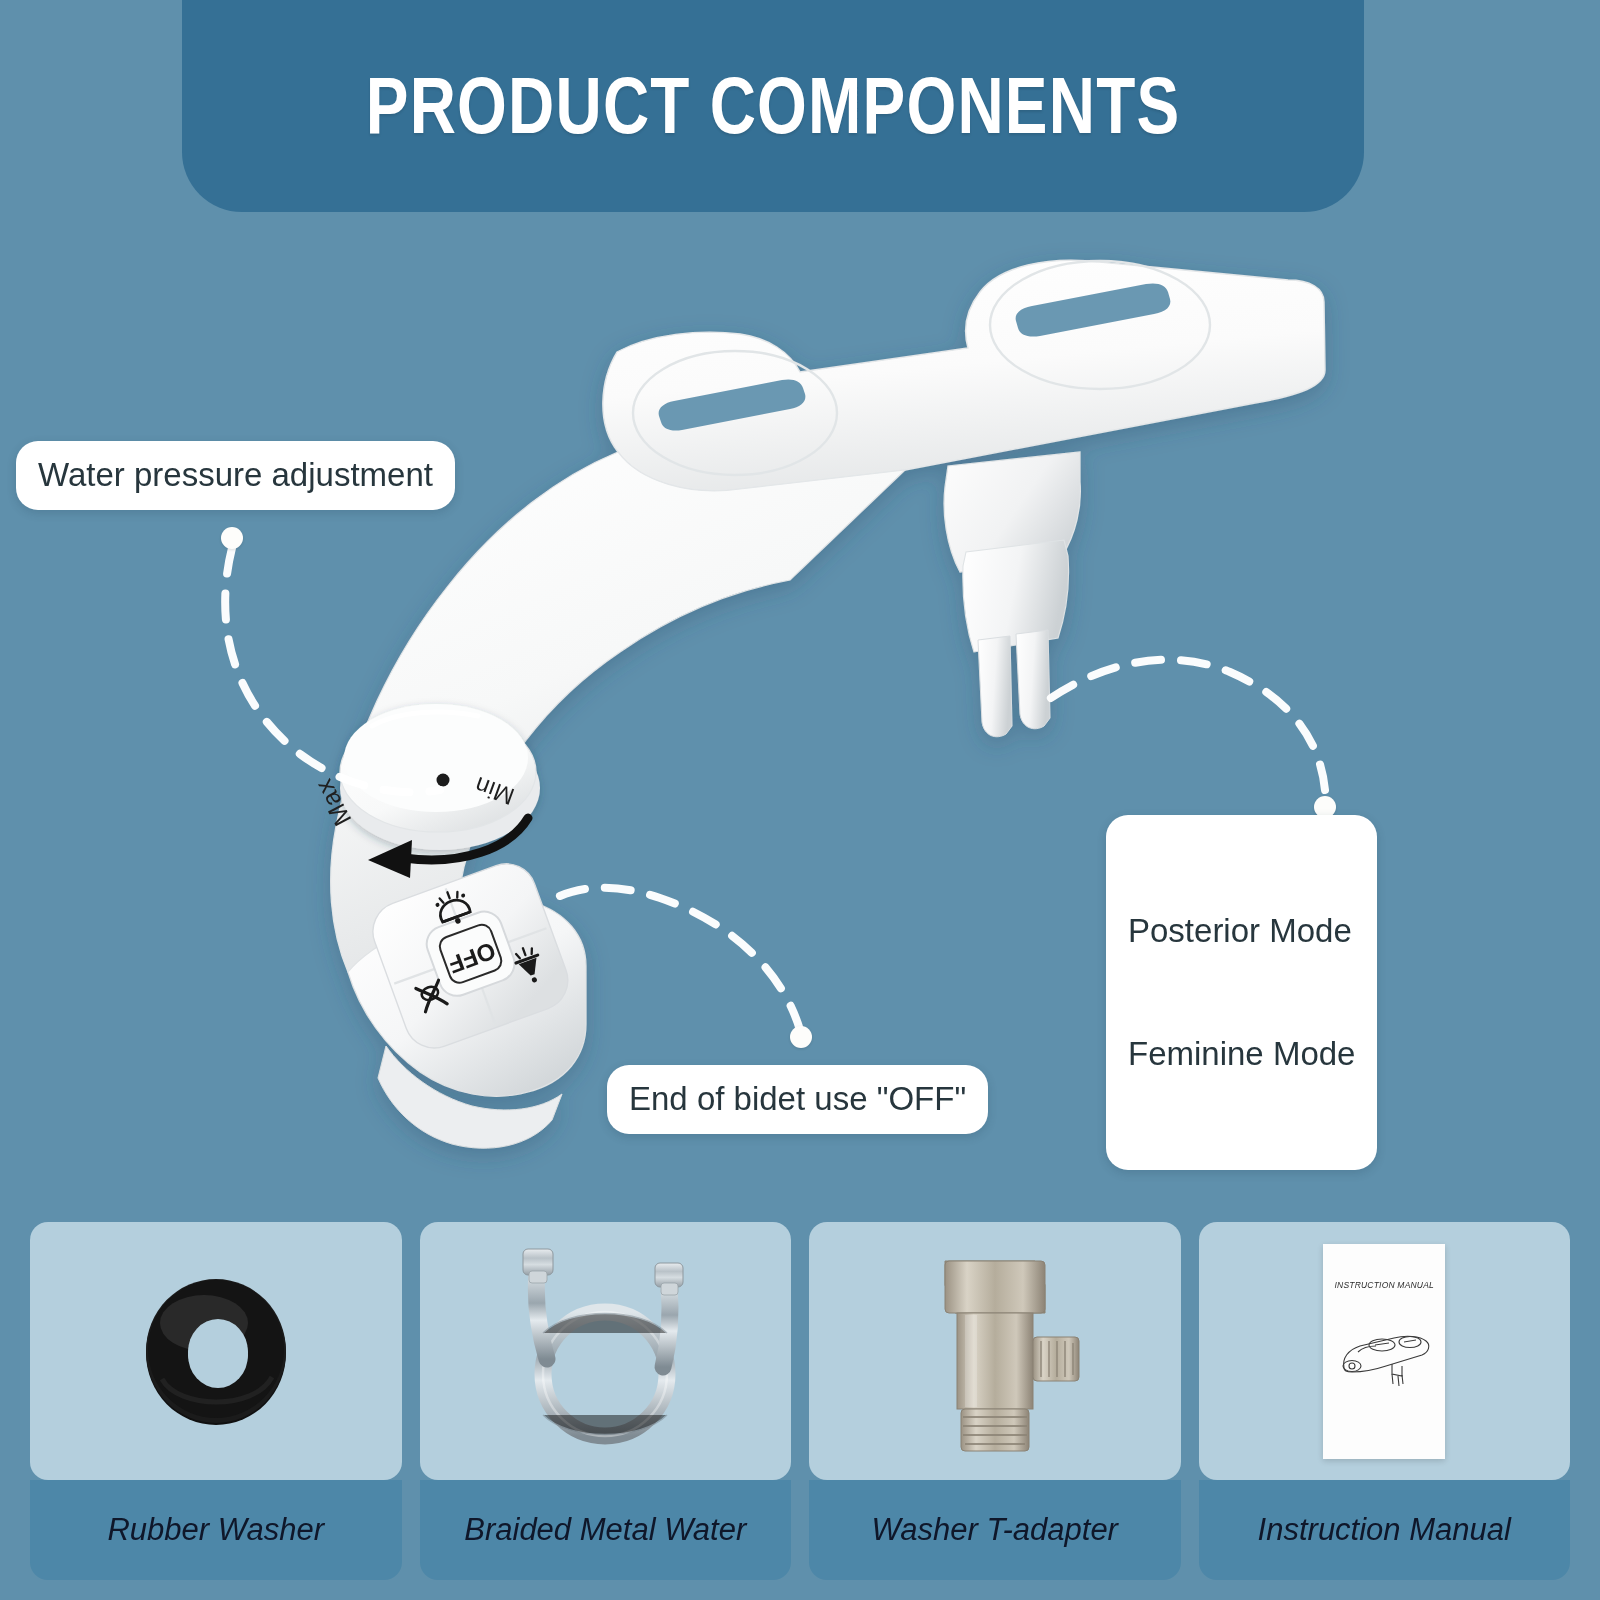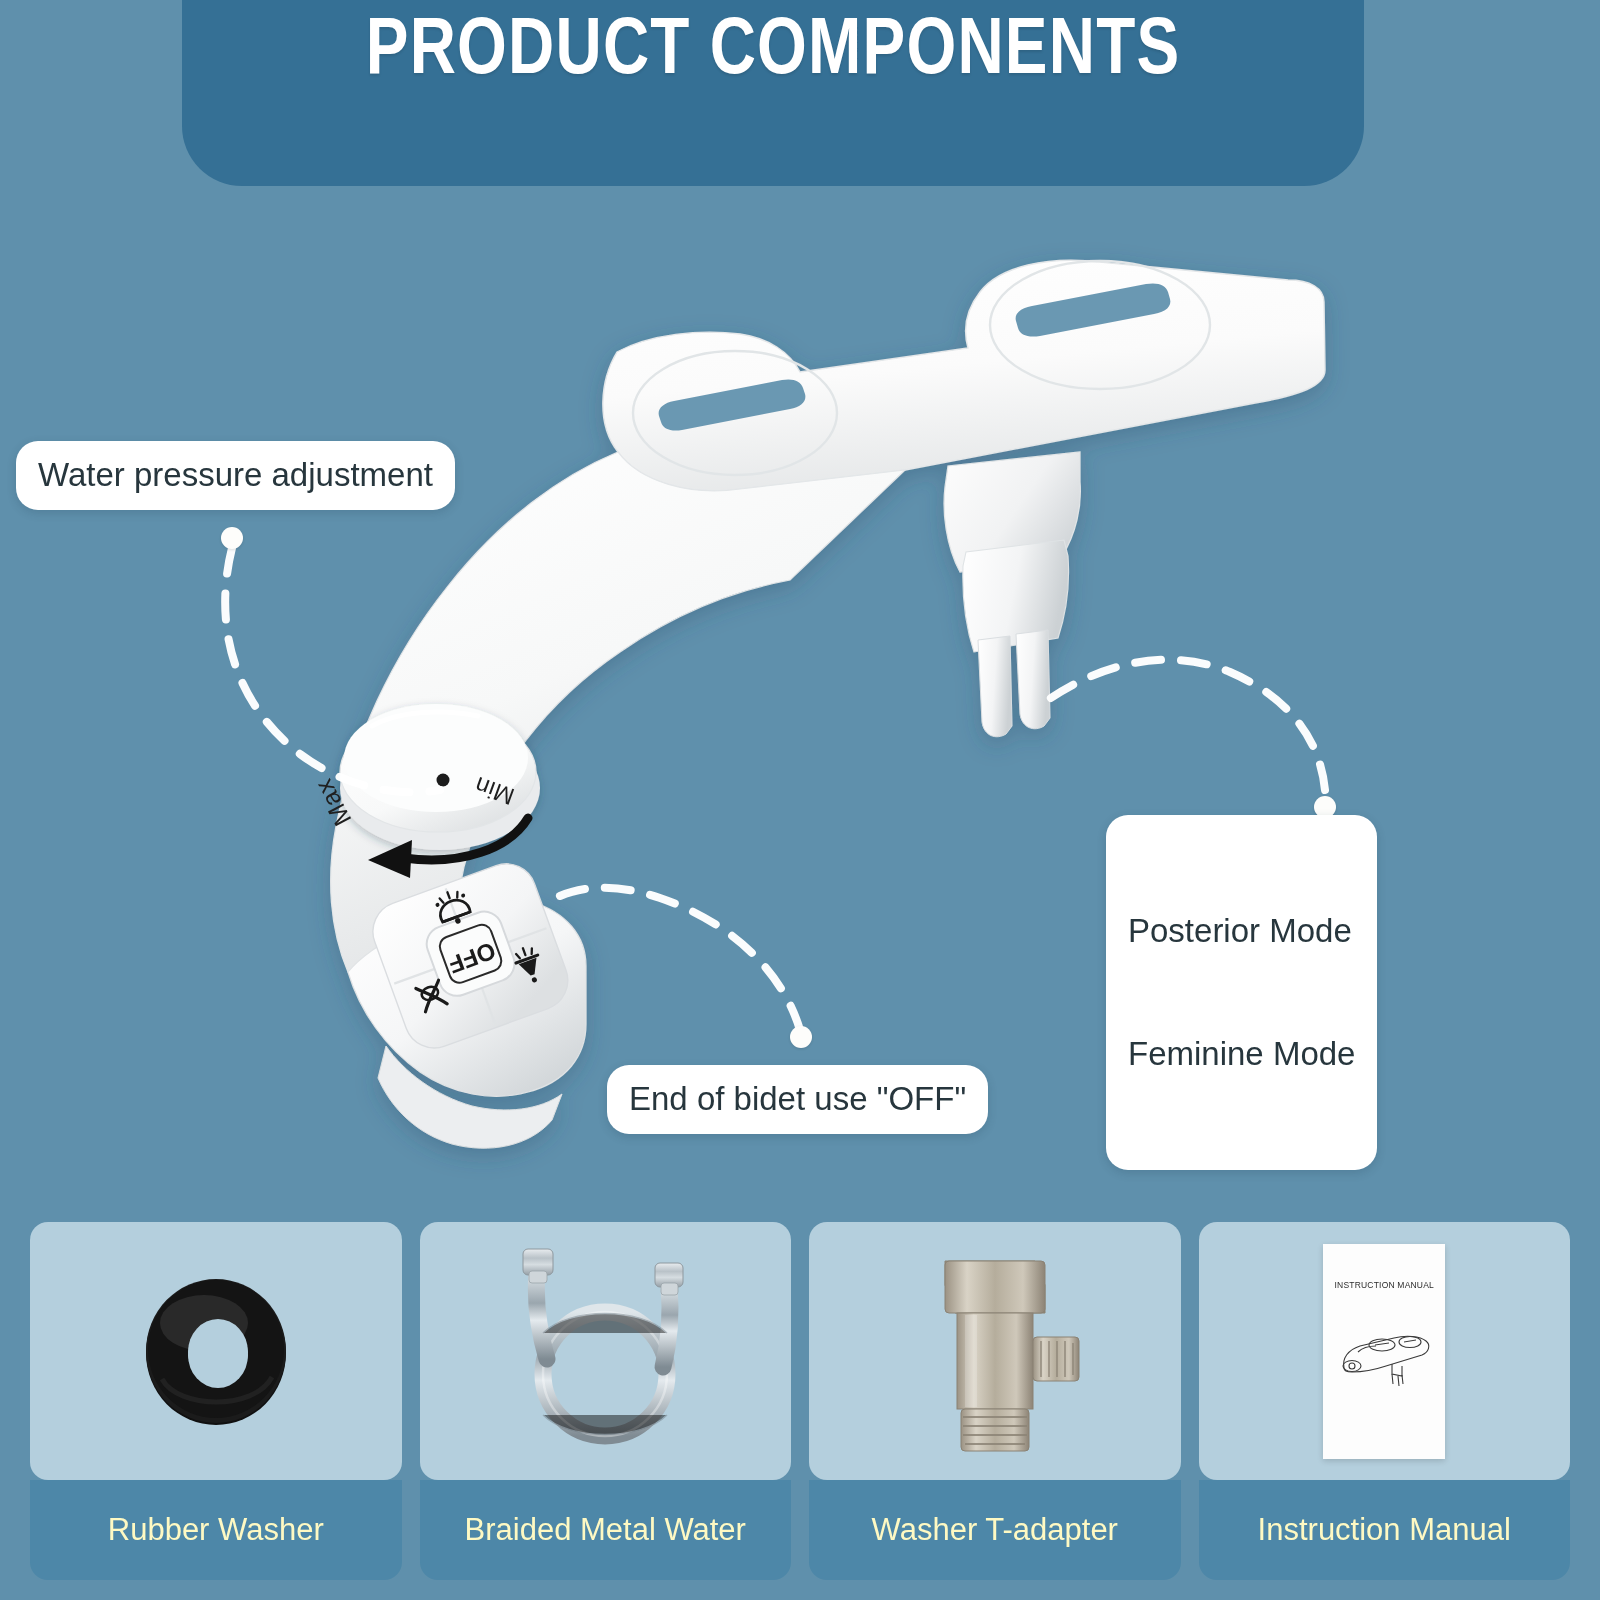--- a/index.html
+++ b/index.html
@@ -16,26 +16,26 @@
     overflow: hidden;
     font-family: "Liberation Sans", sans-serif;
   }
 
   
   .header-banner {
     position: absolute;
     left: 182px;
     top: 0px;
     width: 1182px;
-    height: 186px;
+    height: 212px;
     background: #357095;
     border-bottom-left-radius: 60px;
     border-bottom-right-radius: 60px;
     display: flex;
-    align-items: flex-start;
+    align-items: center;
     justify-content: center;
   }
   .header-title {
     color: #ffffff;
     font-size: 80px;
     font-weight: 700;
     letter-spacing: 1.5px;
     transform: scaleX(0.80);
     transform-origin: center;
     white-space: nowrap;
@@ -95,20 +95,21 @@
     display: flex;
     gap: 18px;
   }
   .card {
     position: relative;
     flex: 1 1 0;
     display: flex;
     flex-direction: column;
     border-radius: 18px;
     overflow: visible;
+    font-style: italic;
   }
   .card-image {
     height: 258px;
     background: #b4cfdd;
     border-radius: 18px;
     position: relative;
     overflow: hidden;
     display: flex;
     align-items: center;
     justify-content: center;
@@ -116,21 +117,21 @@
   .card-label-strip {
     height: 100px;
     background: #4d87a8;
     border-bottom-left-radius: 18px;
     border-bottom-right-radius: 18px;
     display: flex;
     align-items: center;
     justify-content: center;
   }
   .card-label {
-    color: #fef9c3;
+    color: #0f172a;
     font-size: 31px;
     font-weight: 400;
     white-space: nowrap;
     font-family: "Liberation Sans", sans-serif;
   }
   .card-art { display: block; }
 
   
   .manual-page {
     width: 122px;

